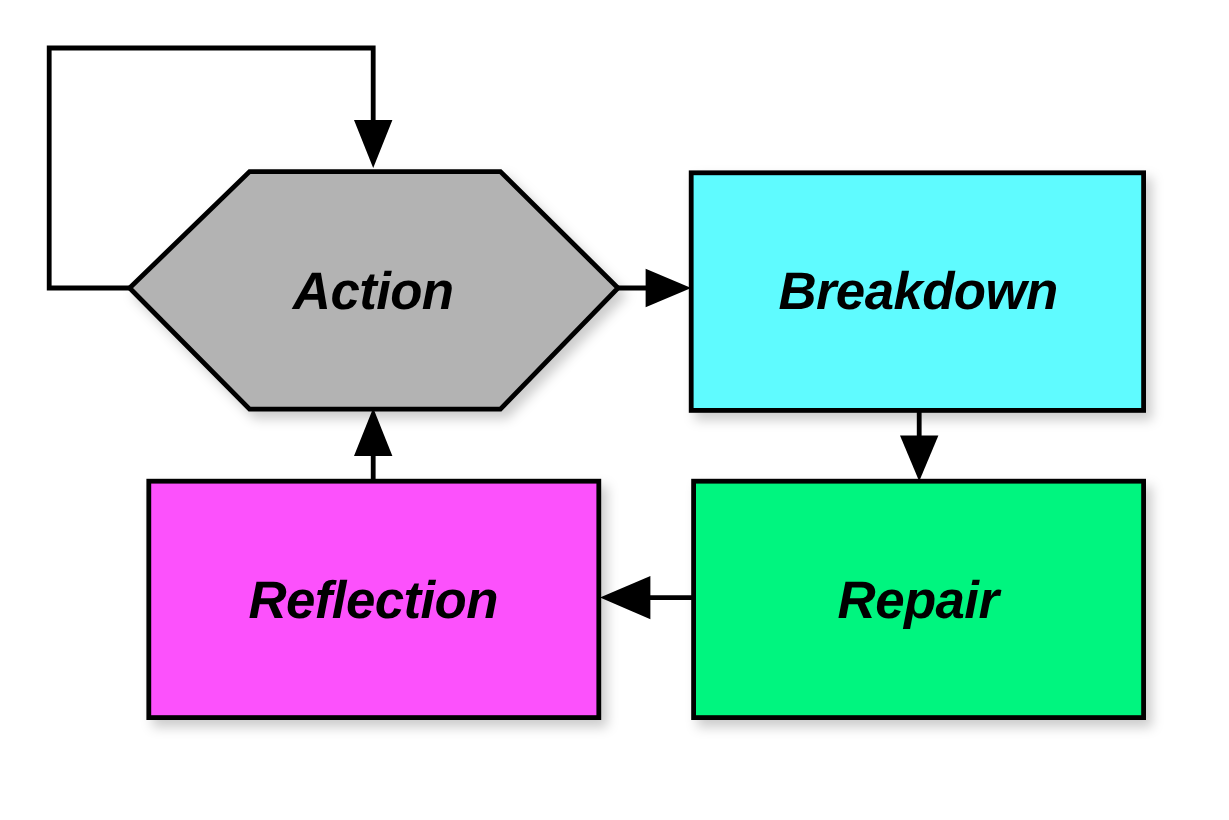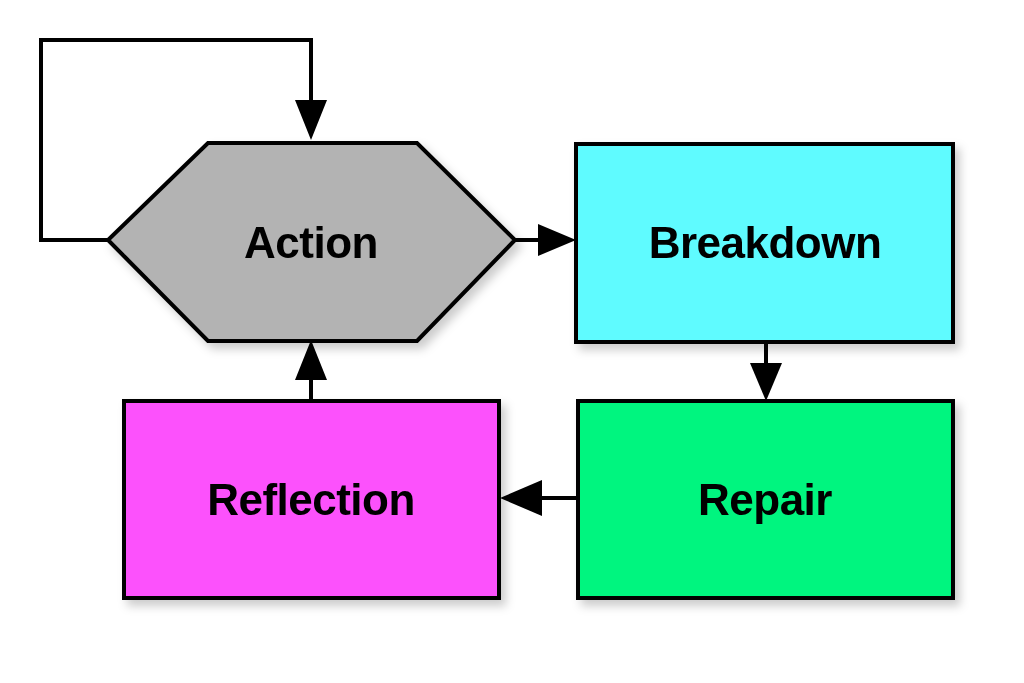--- a/index.html
+++ b/index.html
@@ -8,20 +8,21 @@
     padding: 0;
     background: #ffffff;
   }
   #canvas {
     position: relative;
     width: 1024px;
     height: 683px;
     background: #ffffff;
     overflow: hidden;
     font-family: "Liberation Sans", sans-serif;
+    font-style: italic;
   }
   #diagram-svg {
     position: absolute;
     top: 0;
     left: 0;
     width: 1024px;
     height: 683px;
   }
   .node-label {
     font-family: "Liberation Sans", sans-serif;

